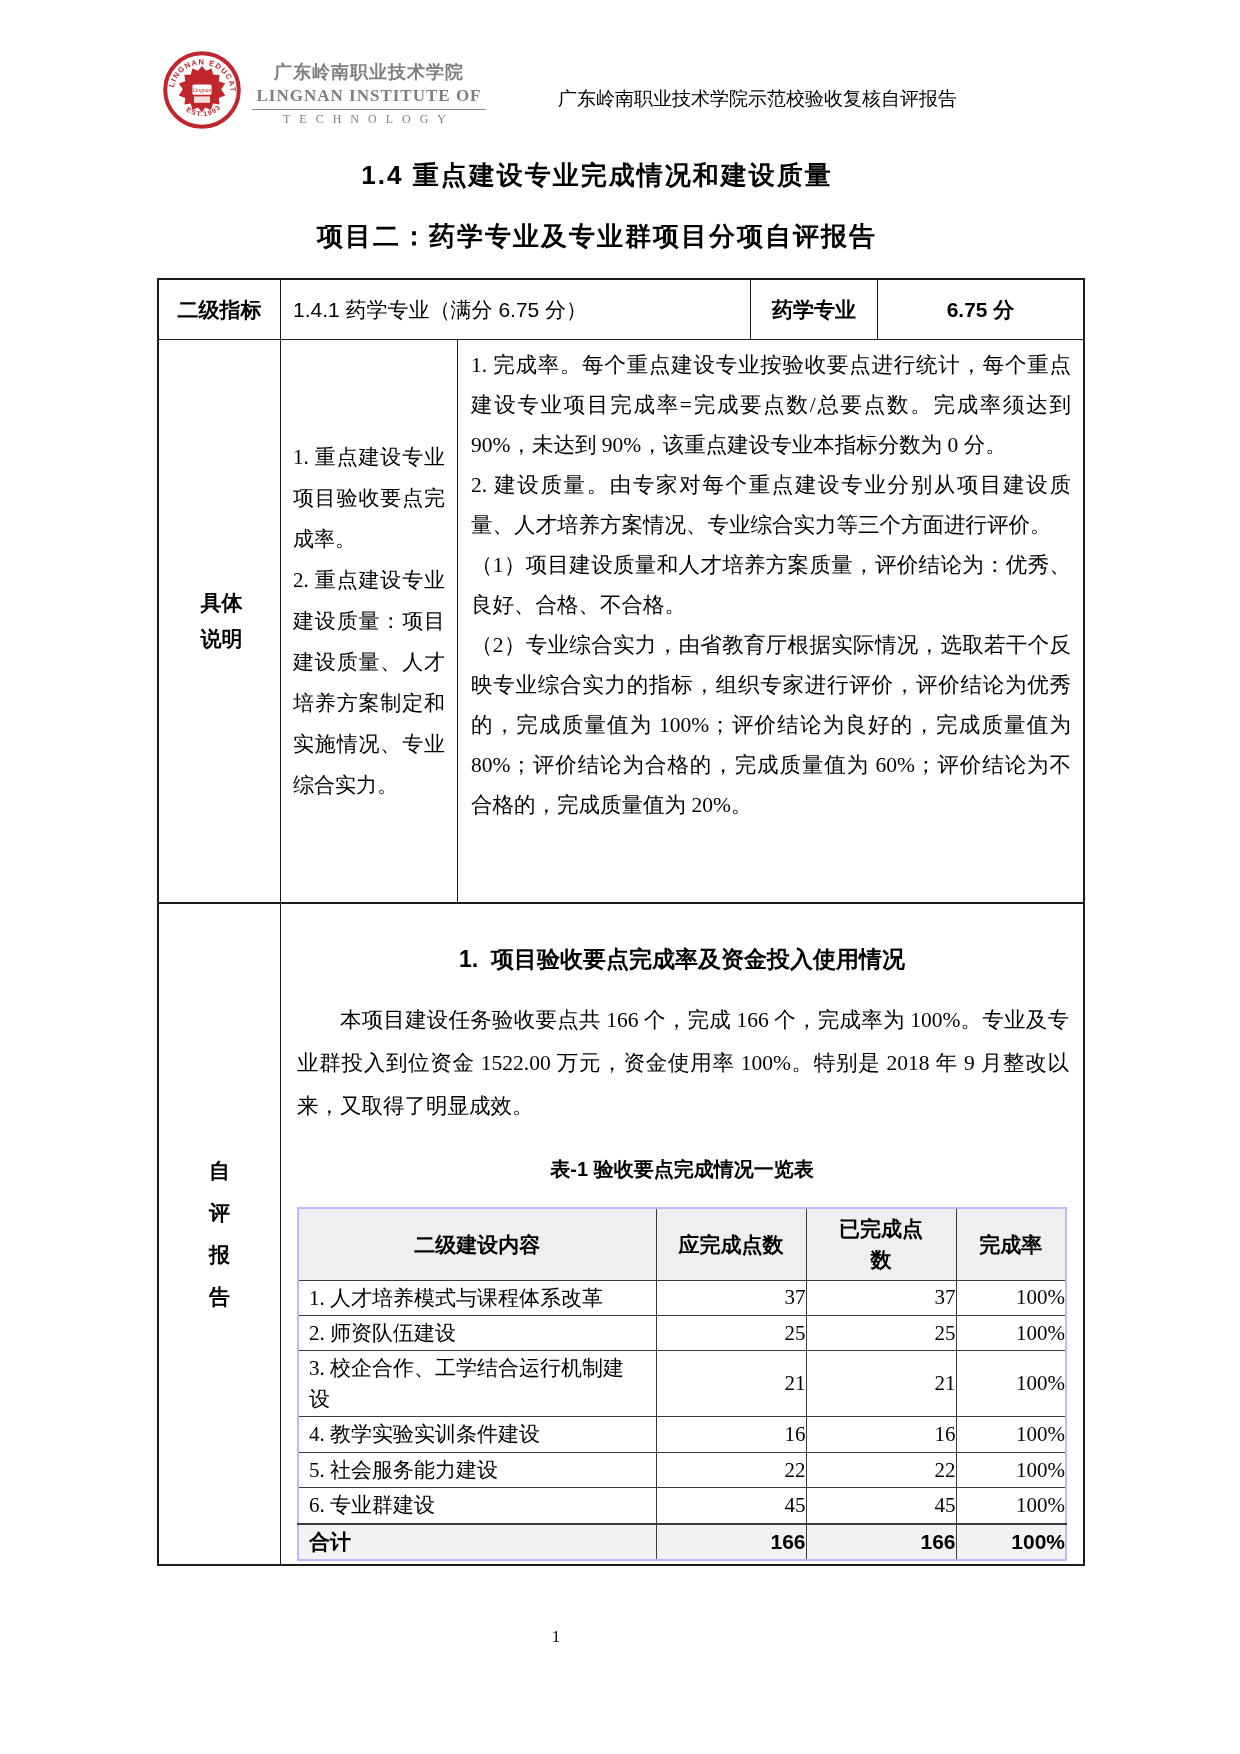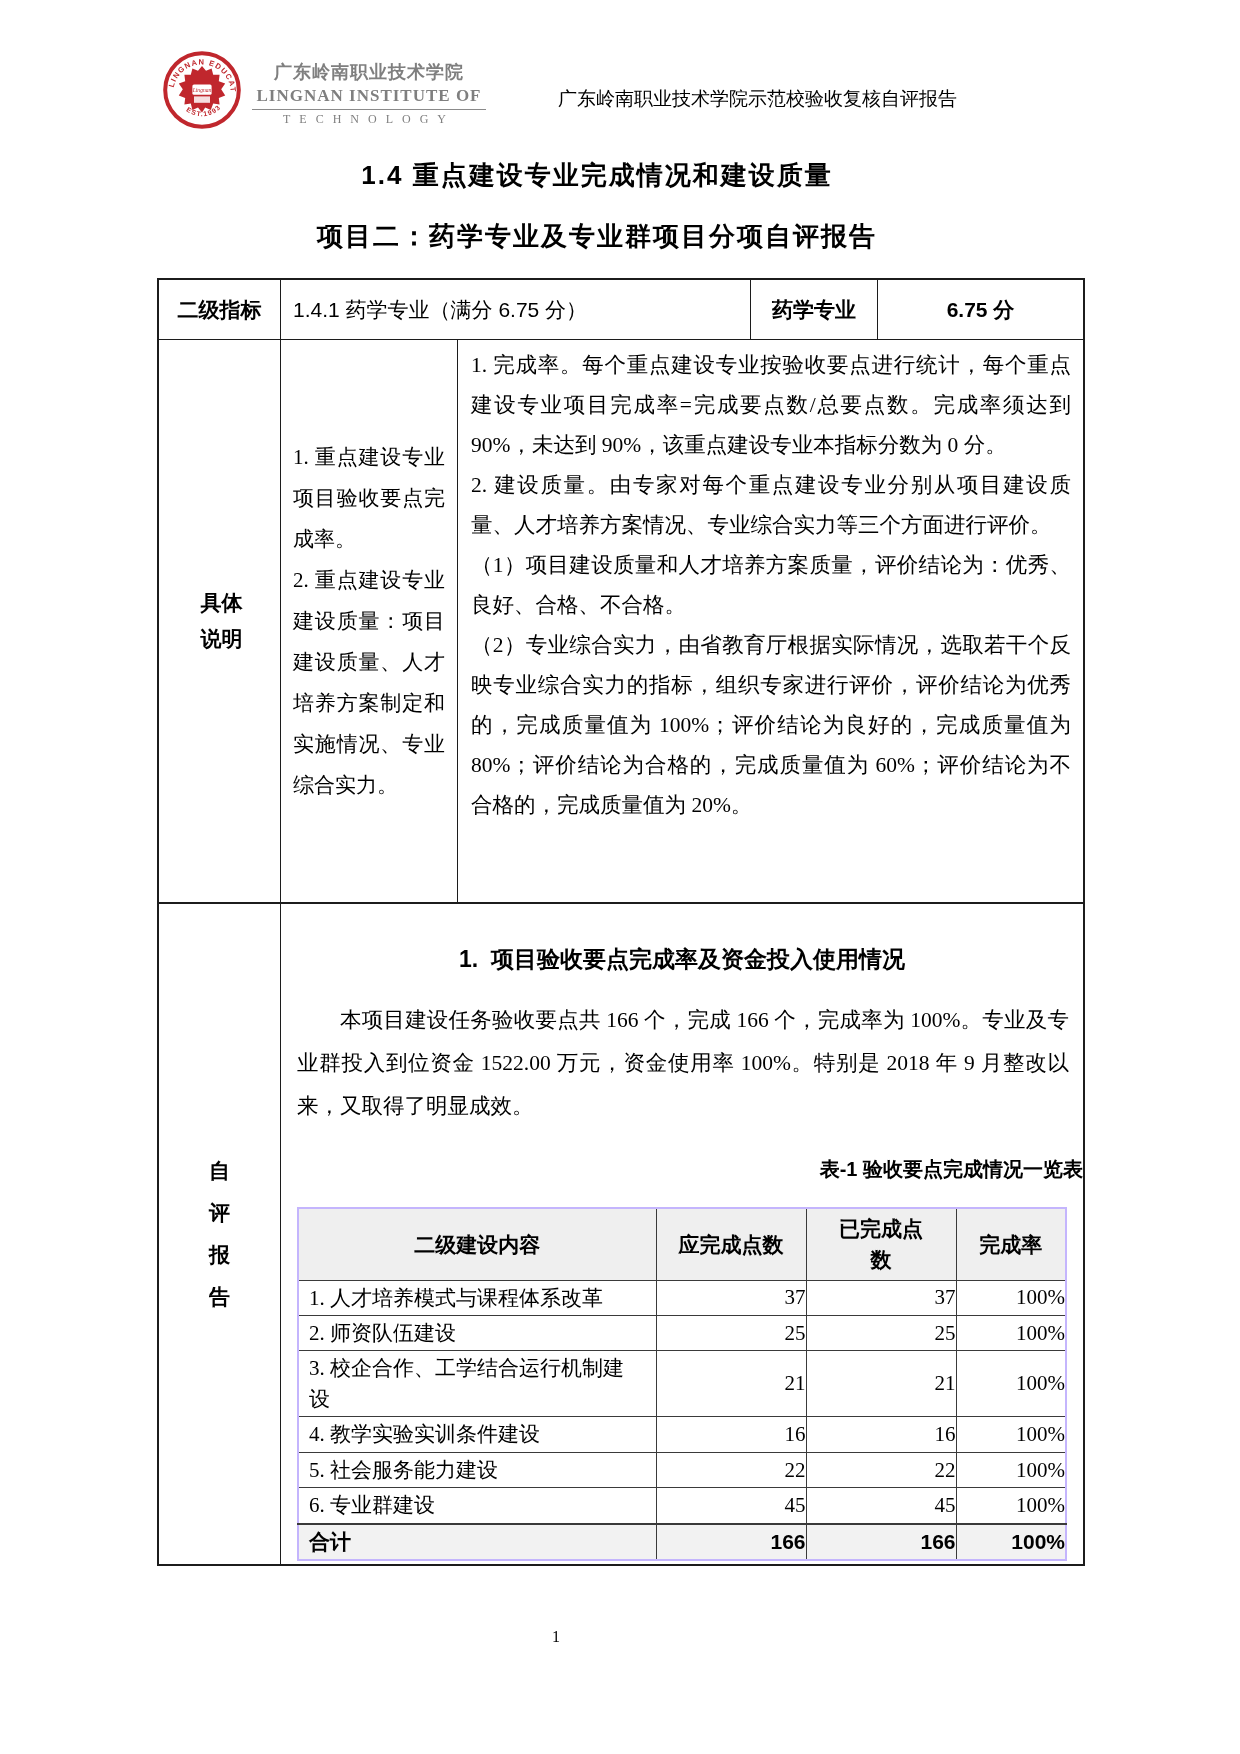--- a/index.html
+++ b/index.html
@@ -44,21 +44,21 @@
             font-family:"Liberation Sans","DejaVu Sans",sans-serif; font-weight:bold; font-size:21px; }
   .r2 .c2 { width:177px; display:flex; align-items:center; padding:0 12px; }
   .criteria-text { font-size:21px; line-height:41px; white-space:pre-line; text-align:justify; }
   .r2 .c3 { flex:1; padding:5px 12px 0 13px; }
   .desc-text { font-size:21.5px; line-height:40px; white-space:pre-line; text-align:justify; }
   .r3 .c2 { flex:1; padding-top:28px; }
   
   .section-heading { text-align:center; font-family:"Liberation Sans","DejaVu Sans",sans-serif;
                      font-weight:bold; font-size:23px; white-space:pre; margin-top:12px; }
   .report-para { margin:24px 14px 0 16px; font-size:21.5px; line-height:43px; text-align:justify; text-indent:2em; }
-  .tbl-caption { text-align:right; font-family:"Liberation Sans","DejaVu Sans",sans-serif;
+  .tbl-caption { text-align:center; font-family:"Liberation Sans","DejaVu Sans",sans-serif;
                  font-weight:bold; font-size:20px; margin-top:28px; }
   table.itable { border-collapse:collapse; margin:24px auto 0 auto; border:2px solid #c4b5fd; table-layout:fixed; }
   .itable col.cn { width:358px; } .itable col.n1 { width:150px; } .itable col.n2 { width:150px; } .itable col.n3 { width:110px; }
   .itable th { background:#efefef; border:1px solid #3a3a3a; height:72px; text-align:center; vertical-align:middle;
                font-family:"Liberation Sans","DejaVu Sans",sans-serif; font-weight:bold; font-size:21px; line-height:1.5; }
   .itable th .wrap-narrow { display:inline-block; max-width:4.3em; }
   .itable td { border:1px solid #3a3a3a; height:34px; font-size:21px; vertical-align:middle; }
   .itable td.name { text-align:left; padding:2px 12px 2px 10px; line-height:1.45; }
   .itable td.num { text-align:right; }
   .itable tr.tall td { height:66px; }

